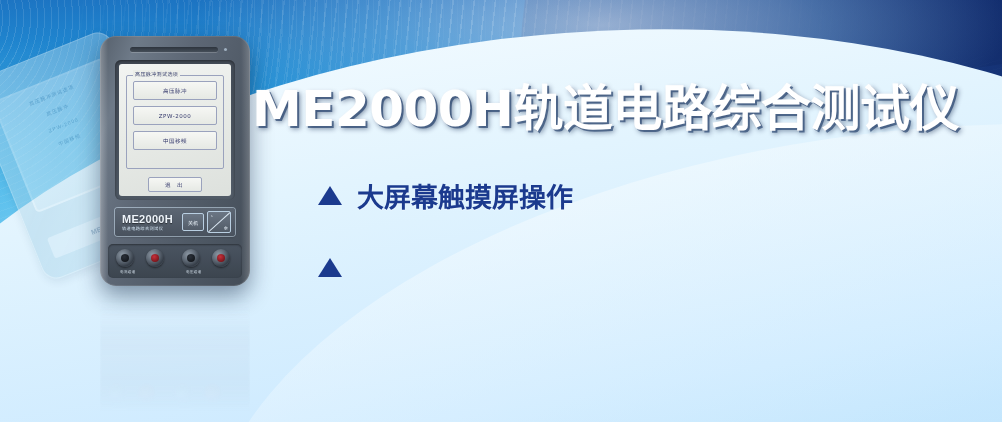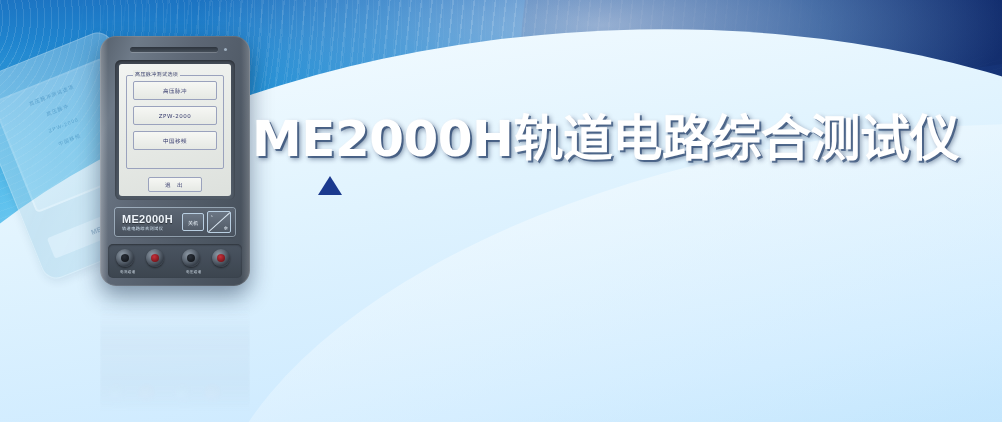--- a/index.html
+++ b/index.html
@@ -243,21 +243,21 @@
     position:absolute;top:10px;width:17px;height:17px;border-radius:50%;
     background:radial-gradient(circle at 40% 40%, rgba(210,220,230,0.55), rgba(120,135,150,0.25));
   }
   .refl-jack.red{background:radial-gradient(circle at 40% 40%, rgba(235,180,185,0.55), rgba(150,110,115,0.22));}
   #rj1{left:8px;} #rj2{left:38px;} #rj3{left:74px;} #rj4{left:104px;}
   .refl-lbl{position:absolute;top:2px;font-size:3.6px;color:rgba(255,255,255,0.5);white-space:nowrap;}
   #rl1{left:12px;} #rl2{left:78px;}
 
   
   #headline{
-    position:absolute;left:252px;top:98px;
+    position:absolute;left:252px;top:68px;
     font-family:"DejaVu Sans","Liberation Sans",sans-serif;
     font-size:50px;font-weight:bold;color:#ffffff;
     letter-spacing:-0.5px;white-space:nowrap;
     text-shadow:
       2px 2px 0 rgba(10,40,90,0.55),
       3px 3px 5px rgba(5,25,65,0.45),
       0 0 2px rgba(255,255,255,0.6);
   }
 
   #bullets{position:absolute;left:318px;top:176px;}
@@ -364,16 +364,20 @@
       <div class="jack-lbl" id="jl1">电流通道</div>
       <div class="jack-lbl" id="jl2">电压通道</div>
     </div>
   </div>
 
   <div id="headline">ME2000H轨道电路综合测试仪</div>
 
   <div id="bullets">
     <div class="bullet">
       <span class="tri"></span>
+      <span>大屏幕触摸屏操作</span>
+    </div>
+    <div class="bullet">
+      <span class="tri"></span>
     </div>
   </div>
 
 </div>
 
 </body></html>

